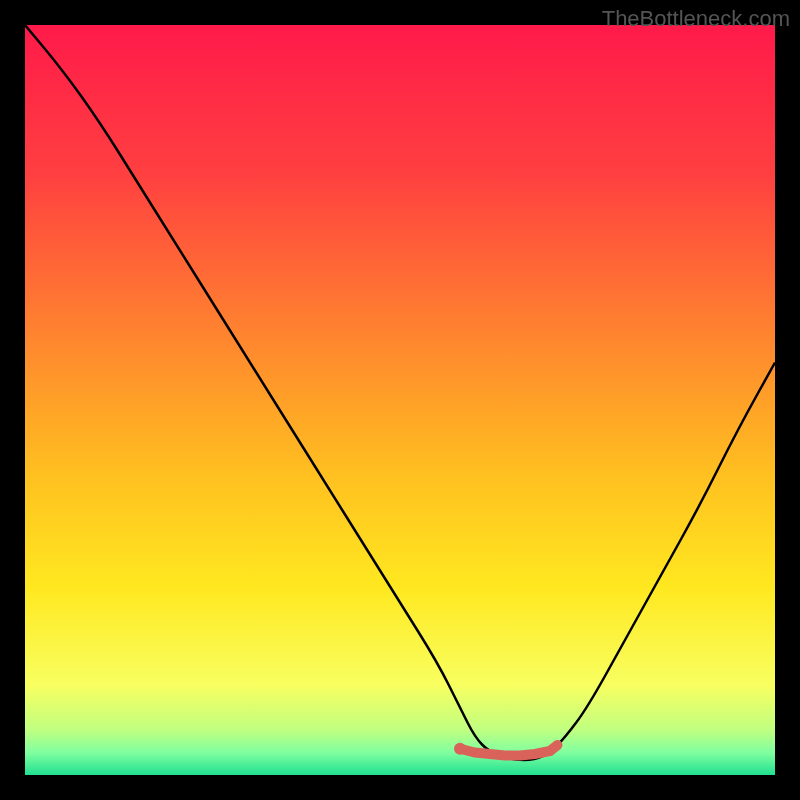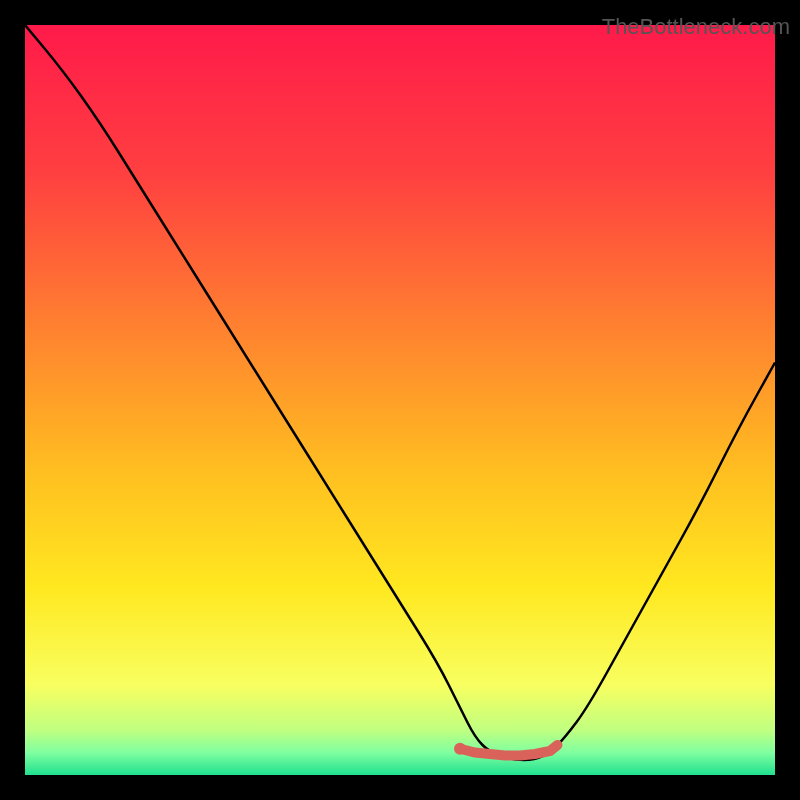--- a/index.html
+++ b/index.html
@@ -5,21 +5,21 @@
   * { margin: 0; padding: 0; box-sizing: border-box; }
   body {
     width: 800px;
     height: 800px;
     background: #000;
     position: relative;
     font-family: Arial, sans-serif;
   }
   .watermark {
     position: absolute;
-    top: 14px;
+    top: 6px;
     right: 10px;
     color: #555;
     font-size: 22px;
     font-weight: normal;
     z-index: 10;
   }
   .plot-area {
     position: absolute;
     left: 25px;
     top: 25px;

